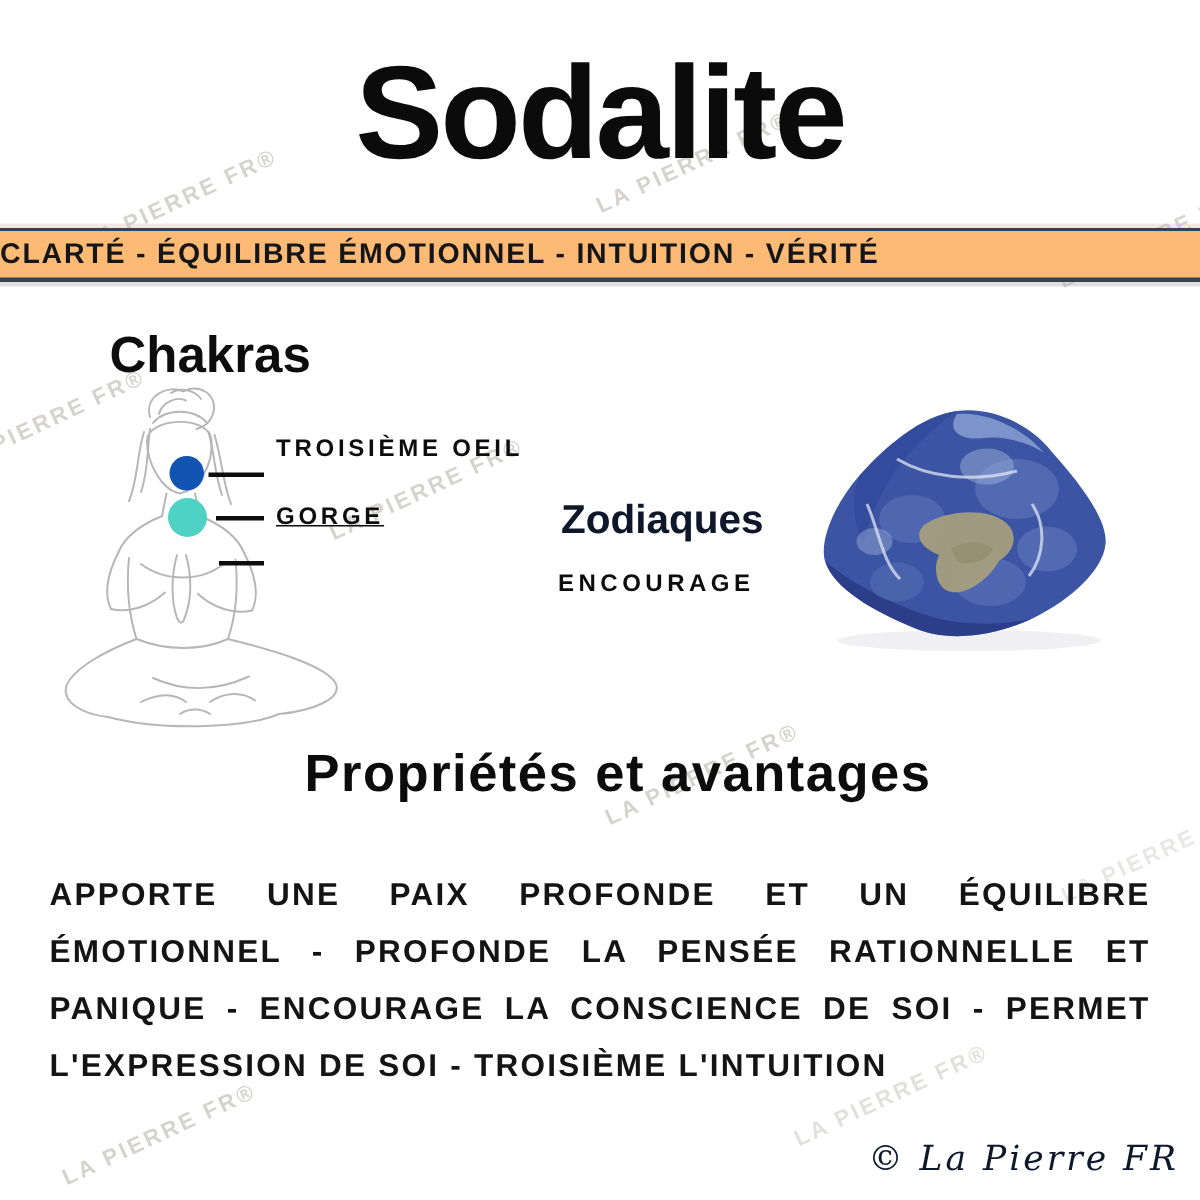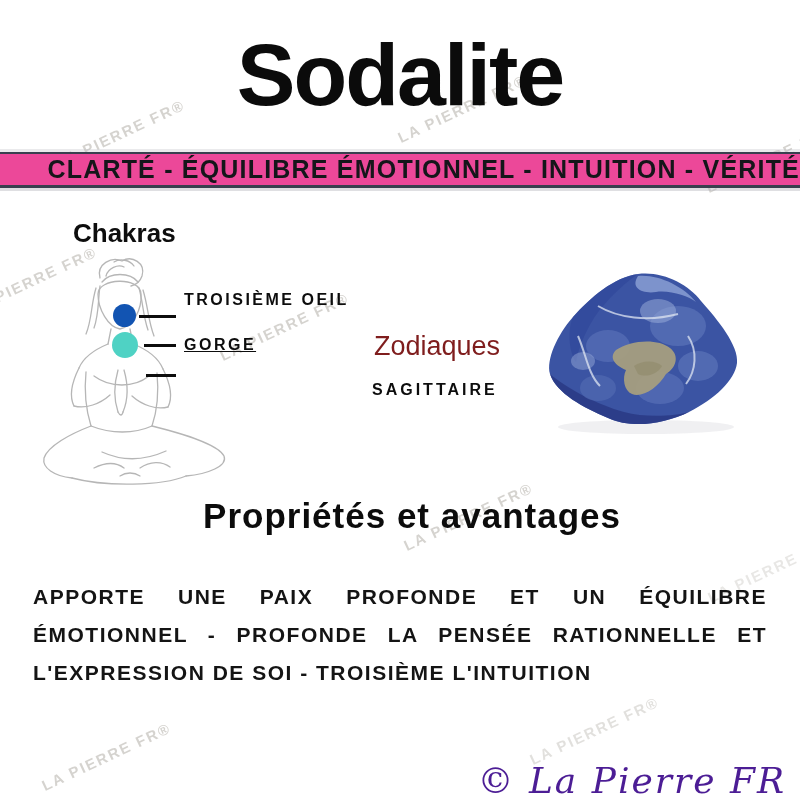--- a/index.html
+++ b/index.html
@@ -21,46 +21,46 @@
 
   .title {
     position:absolute; top:24px; left:0; width:800px; margin:0;
     text-align:center; font-size:88px; font-weight:bold; letter-spacing:-2px;
     color:#0b0b0b;
   }
   .banner {
     position:absolute; top:152px; left:0; width:800px; height:31px;
     border-top:2px solid #39404f; border-bottom:3px solid #39404f;
     box-shadow:0 3px 0 rgba(185,185,190,.45), 0 -3px 0 rgba(195,195,200,.35);
-    text-align:right; line-height:31px;
-    font-size:25px; font-weight:bold; letter-spacing:1.2px; color:#15161a;
-    background:#ec4899;
+    text-align:left; line-height:31px;
+    font-size:19px; font-weight:bold; letter-spacing:1.2px; color:#15161a;
+    background:#fdba74;
   }
   .chakras-h {
     position:absolute; left:73px; top:218px; margin:0;
-    font-size:26px; font-weight:bold; color:#0d0d0d;
+    font-size:34px; font-weight:bold; color:#0d0d0d;
   }
   .figure-svg { position:absolute; left:36px; top:254px; }
   .dot { position:absolute; border-radius:50%; }
   .dot-third  { left:113px; top:304px; width:23px; height:23px; background:#1254b2; }
   .dot-throat { left:112px; top:332px; width:26px; height:26px; background:#4fd2c4; }
   .ptr { position:absolute; height:2.5px; background:#0d0d0d; }
   .ptr1 { left:139px; top:315px; width:37px; }
   .ptr2 { left:144px; top:344px; width:32px; }
   .ptr3 { left:146px; top:374px; width:30px; }
   .clabel {
     position:absolute; font-size:16px; font-weight:bold; letter-spacing:2.5px;
     color:#0d0d0d; white-space:nowrap;
   }
   .clabel.l1 { left:184px; top:291px; }
   .clabel.l2 { left:184px; top:336px;text-decoration:underline; }
 
   .zodiac-h {
     position:absolute; left:374px; top:331px; margin:0;
-    font-size:27px; font-weight:normal; color:#7f1d1d;
+    font-size:27px; font-weight:bold; color:#0f172a;
   }
   .zodiac-sign {
     position:absolute; left:372px; top:381px;
     font-size:16px; font-weight:bold; letter-spacing:3px; color:#0d0d0d;
   }
   .stone-svg { position:absolute; left:538px; top:266px; }
 
   .props-h {
     position:absolute; top:484px; left:0; width:800px; margin:12px;
     text-align:center; font-size:35px; font-weight:bold; letter-spacing:1px;
@@ -70,21 +70,21 @@
   .jline {
     height:38px; line-height:38px; font-size:21px; font-weight:bold;
     letter-spacing:1.5px; color:#141414; white-space:nowrap;
     text-align:justify; text-align-last:justify;
   }
   .jline.last { text-align-last:left; }
 
   .copyright {
     position:absolute; right:14px; top:760px;
     font-family:"DejaVu Serif", serif; font-style:italic;
-    font-size:36px; letter-spacing:2px; color:#4c1d95; white-space:nowrap;
+    font-size:23px; letter-spacing:2px; color:#0f172a; white-space:nowrap;
   }
 </style>
 </head>
 <body>
 
 <div class="stage">
 
   <span class="wm wm1">LA PIERRE FR®</span>
   <span class="wm wm2">LA PIERRE FR®</span>
   <span class="wm wm3">LA PIERRE FR®</span>
@@ -145,21 +145,21 @@
 
   <div class="dot dot-third"></div>
   <div class="dot dot-throat"></div>
   <div class="ptr ptr1"></div>
   <div class="ptr ptr2"></div>
   <div class="ptr ptr3"></div>
   <div class="clabel l1">TROISIÈME OEIL</div>
   <div class="clabel l2">GORGE</div>
 
   <h2 class="zodiac-h">Zodiaques</h2>
-  <div class="zodiac-sign">SAGITTAIRE</div>
+  <div class="zodiac-sign">ENCOURAGE</div>
 
   <svg class="stone-svg" width="215" height="172" viewBox="0 0 215 172">
     <ellipse cx="108" cy="161" rx="88" ry="7" fill="rgba(110,110,125,0.10)"></ellipse>
     <path d="M100,8 C125,5 150,18 163,35 C180,54 201,80 199,97 C197,114 177,133 151,146 C126,158 94,163 70,152 C46,142 18,127 12,108 C8,94 19,69 35,51 C52,32 76,11 100,8 Z" fill="#3b54a3"></path>
     <path d="M12,108 C18,127 46,142 70,152 C94,163 126,158 151,146 C137,150 108,152 86,146 C60,139 28,122 12,108 Z" fill="#2a3a85" opacity="0.85"></path>
     <path d="M35,51 C52,32 76,11 100,8 C88,16 68,34 56,52 C46,68 40,84 38,96 C30,84 30,62 35,51 Z" fill="#31479a" opacity="0.7"></path>
     <path d="M100,10 C120,8 145,20 158,36 C150,30 132,24 118,26 C104,28 92,22 100,10 Z" fill="#8fa3d6" opacity="0.8"></path>
     <ellipse cx="140" cy="60" rx="28" ry="20" fill="#6d84c6" opacity="0.45"></ellipse>
     <ellipse cx="70" cy="80" rx="22" ry="16" fill="#6d84c6" opacity="0.4"></ellipse>
     <ellipse cx="160" cy="100" rx="20" ry="15" fill="#6d84c6" opacity="0.45"></ellipse>
@@ -174,18 +174,19 @@
       <path d="M150,70 C160,85 158,105 148,118"></path>
       <path d="M40,70 C48,88 50,108 62,120"></path>
     </g>
   </svg>
 
   <h2 class="props-h">Propriétés et avantages</h2>
 
   <div class="paragraph">
     <div class="jline">APPORTE UNE PAIX PROFONDE ET UN ÉQUILIBRE</div>
     <div class="jline">ÉMOTIONNEL - PROFONDE LA PENSÉE RATIONNELLE ET</div>
+    <div class="jline">PANIQUE - ENCOURAGE LA CONSCIENCE DE SOI - PERMET</div>
     <div class="jline last">L'EXPRESSION DE SOI - TROISIÈME L'INTUITION</div>
   </div>
 
   <div class="copyright">© La Pierre FR</div>
 
 </div>
 
 </body></html>

